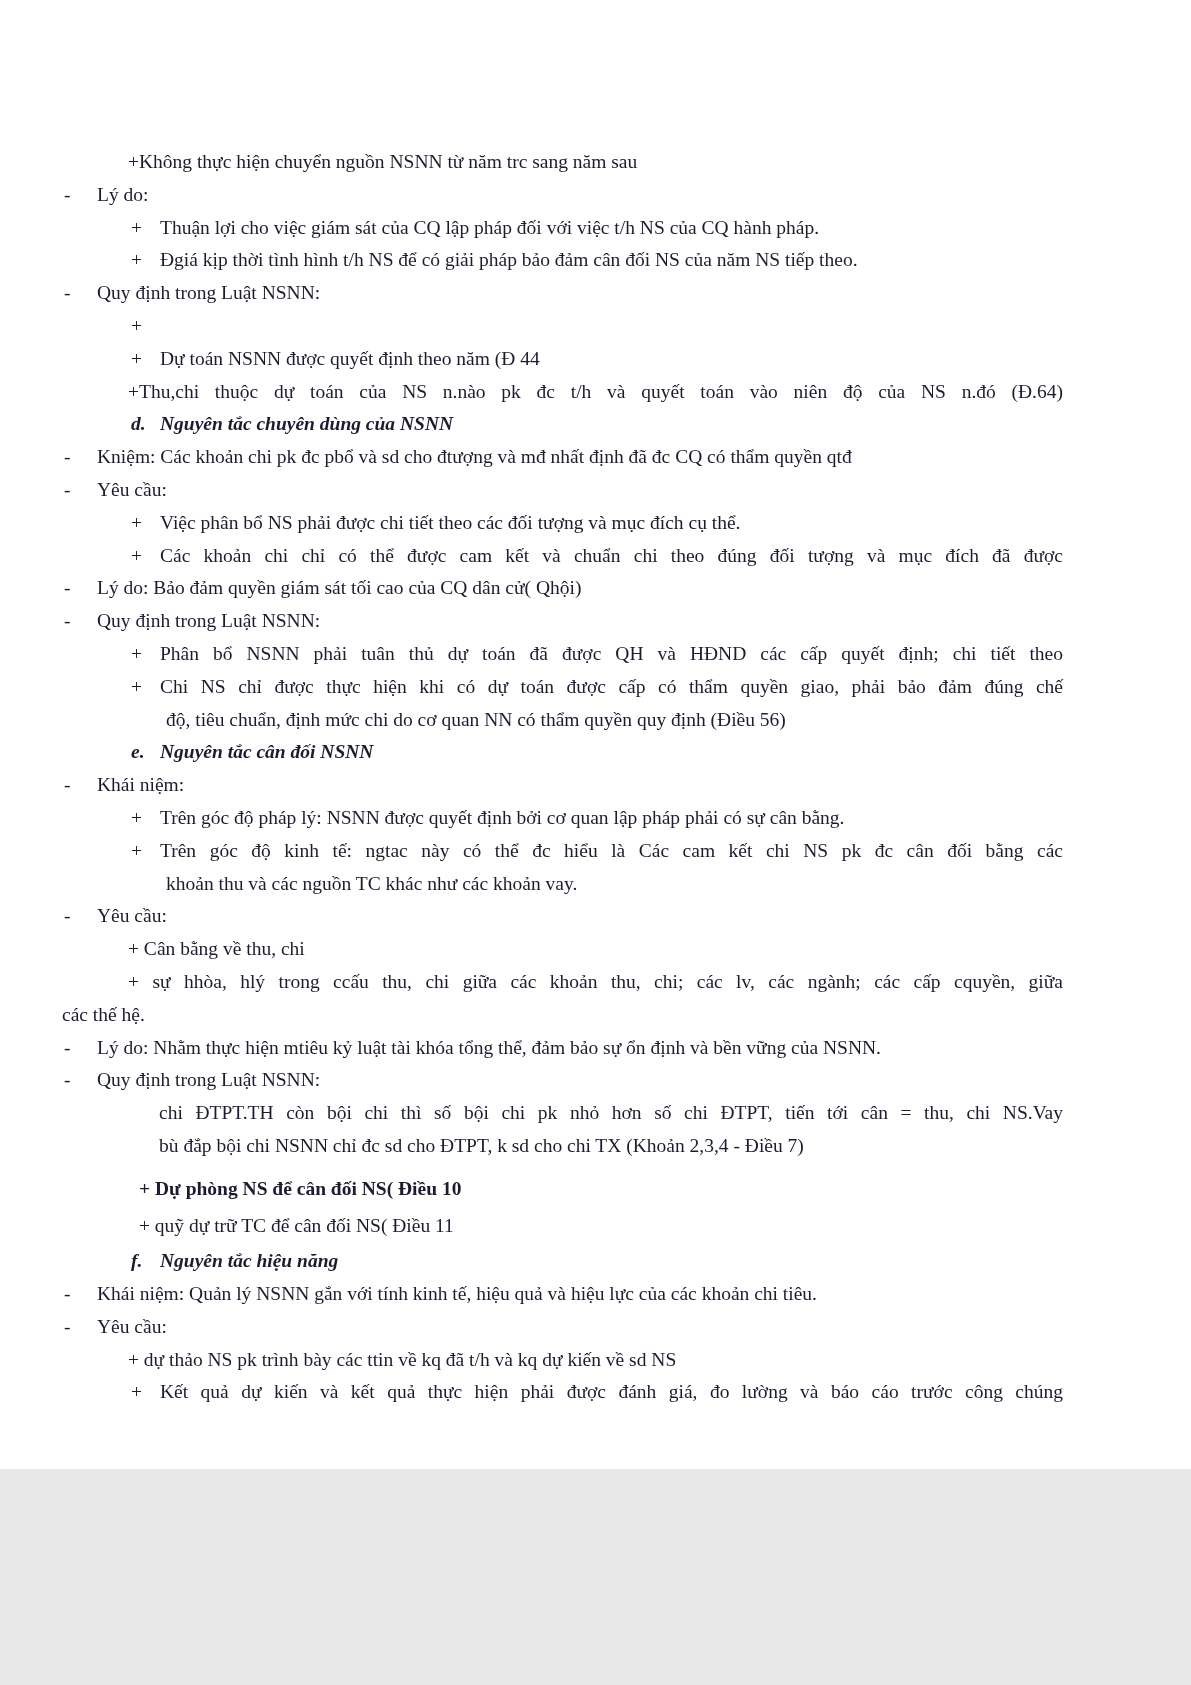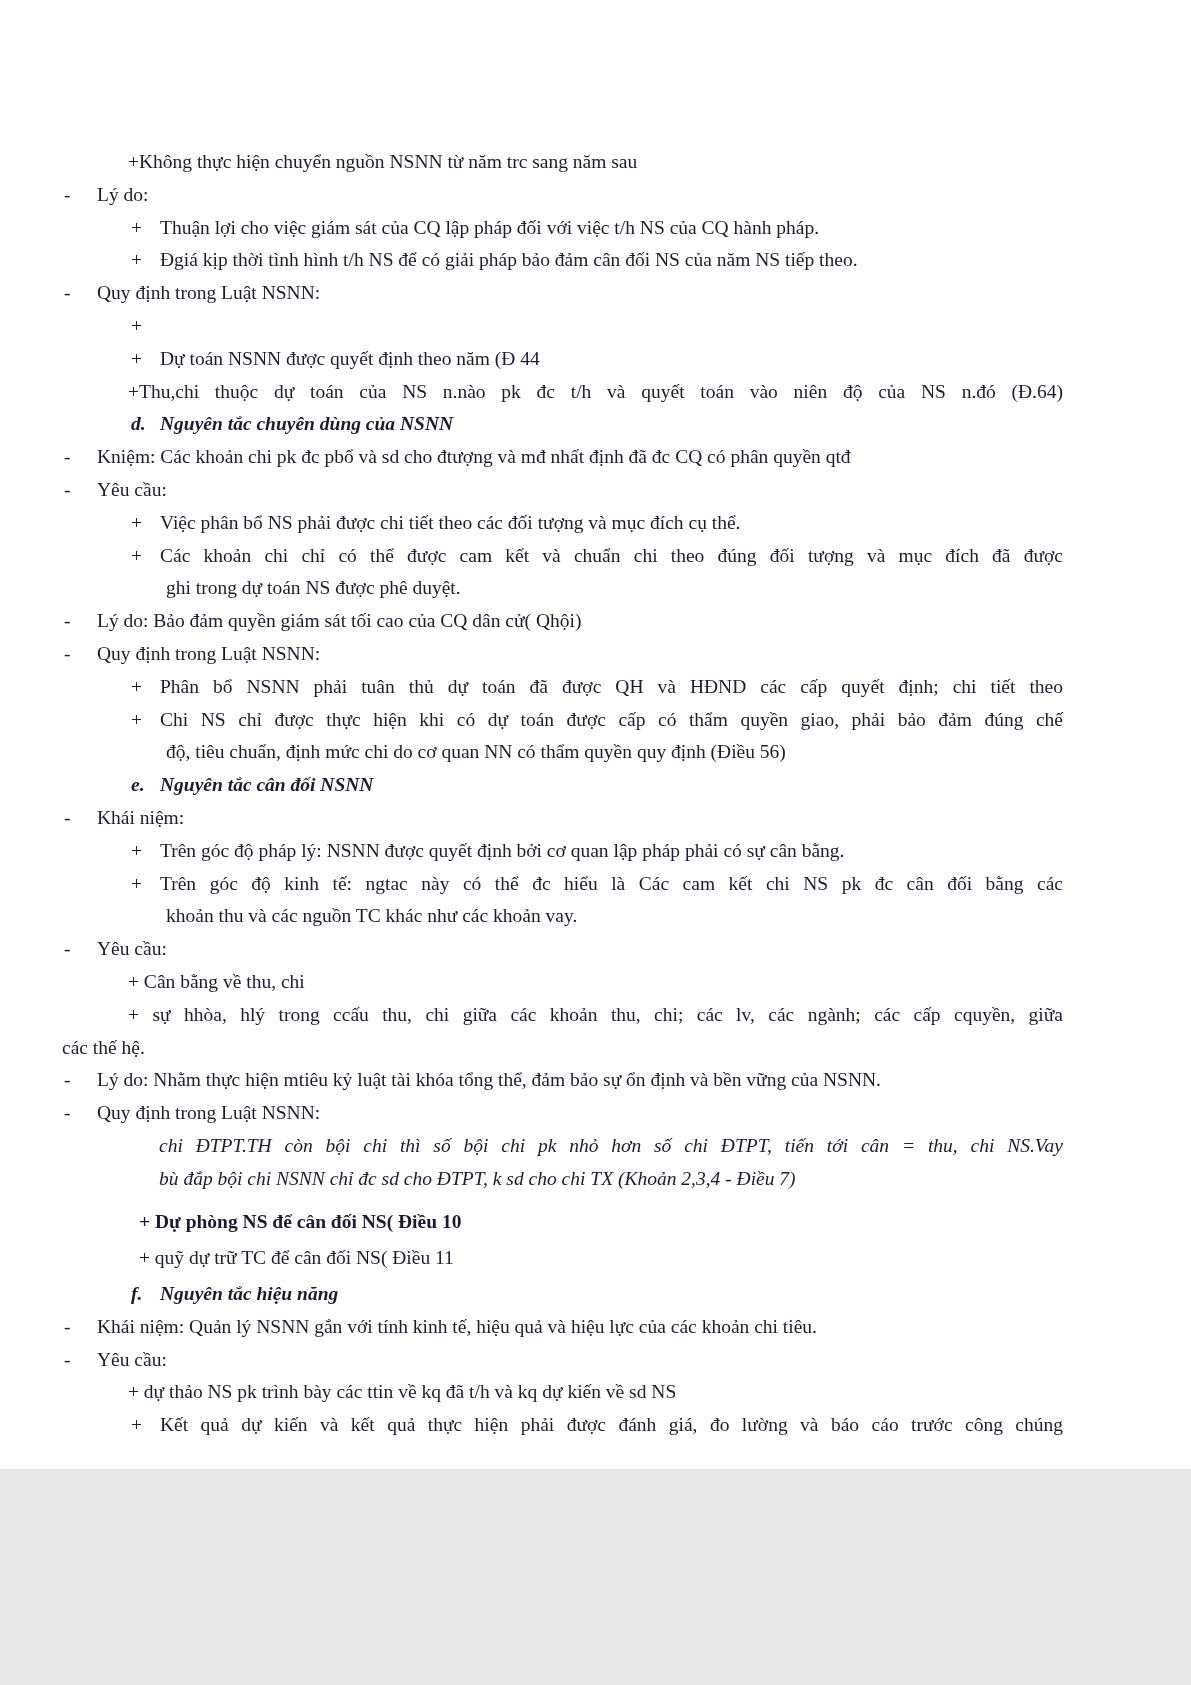--- a/index.html
+++ b/index.html
@@ -30,21 +30,21 @@
     padding-right:128px;
   }
   .mk { position:absolute; }
   .dash   { padding-left:97px; }
   .dash .mk { left:64px; }
   .plus   { padding-left:160px; }
   .plus .mk { left:131px; }
   .plus-t { padding-left:128px; }
   .plus-m { padding-left:139px; }
   .cont-167 { padding-left:166px; }
-  .cont-160 { padding-left:159px;font-style:italic; }
+  .cont-160 { padding-left:159px; }
   .cont-130 { padding-left:62px; }
   .hdr    { padding-left:160px; font-weight:bold; font-style:italic; }
   .hdr .mk { left:131px; }
   .just { text-align:justify; text-align-last:justify; }
   .gap-lg { margin-top:10px;font-weight:bold; }
   .gap-sm { margin-top:4px; }
   .gap-xs { margin-top:3px; }
   .bottom-artifact {
     position:absolute;
     left:78px;
@@ -62,25 +62,24 @@
 
     <div class="ln plus-t"><span class="tx">+Không thực hiện chuyển nguồn NSNN từ năm trc sang năm sau</span></div>
     <div class="ln dash"><span class="mk">-</span><span class="tx">Lý do:</span></div>
     <div class="ln plus"><span class="mk">+</span><span class="tx">Thuận lợi cho việc giám sát của CQ lập pháp đối với việc t/h NS của CQ hành pháp.</span></div>
     <div class="ln plus"><span class="mk">+</span><span class="tx">Đgiá kịp thời tình hình t/h NS để có giải pháp bảo đảm cân đối NS của năm NS tiếp theo.</span></div>
     <div class="ln dash"><span class="mk">-</span><span class="tx">Quy định trong Luật NSNN:</span></div>
     <div class="ln plus"><span class="mk">+</span></div>
     <div class="ln plus"><span class="mk">+</span><span class="tx">Dự toán NSNN được quyết định theo năm (Đ 44</span></div>
     <div class="ln plus-t just"><span class="tx">+Thu,chi thuộc dự toán của NS n.nào pk đc t/h và quyết toán vào niên độ của NS n.đó (Đ.64)</span></div>
     <div class="ln hdr"><span class="mk">d.</span><span class="tx">Nguyên tắc chuyên dùng của NSNN</span></div>
-    <div class="ln dash"><span class="mk">-</span><span class="tx">Kniệm: Các khoản chi pk đc pbổ và sd cho đtượng và mđ nhất định đã đc CQ có phân quyền qtđ</span></div>
+    <div class="ln dash"><span class="mk">-</span><span class="tx">Kniệm: Các khoản chi pk đc pbổ và sd cho đtượng và mđ nhất định đã đc CQ có thẩm quyền qtđ</span></div>
     <div class="ln dash"><span class="mk">-</span><span class="tx">Yêu cầu:</span></div>
     <div class="ln plus"><span class="mk">+</span><span class="tx">Việc phân bổ NS phải được chi tiết theo các đối tượng và mục đích cụ thể.</span></div>
     <div class="ln plus just"><span class="mk">+</span><span class="tx">Các khoản chi chỉ có thể được cam kết và chuẩn chi theo đúng đối tượng và mục đích đã được</span></div>
-    <div class="ln cont-167"><span class="tx">ghi trong dự toán NS được phê duyệt.</span></div>
     <div class="ln dash"><span class="mk">-</span><span class="tx">Lý do: Bảo đảm quyền giám sát tối cao của CQ dân cử( Qhội)</span></div>
     <div class="ln dash"><span class="mk">-</span><span class="tx">Quy định trong Luật NSNN:</span></div>
     <div class="ln plus just"><span class="mk">+</span><span class="tx">Phân bổ NSNN phải tuân thủ dự toán đã được QH và HĐND các cấp quyết định; chi tiết theo</span></div>
     <div class="ln plus just"><span class="mk">+</span><span class="tx">Chi NS chỉ được thực hiện khi có dự toán được cấp có thẩm quyền giao, phải bảo đảm đúng chế</span></div>
     <div class="ln cont-167"><span class="tx">độ, tiêu chuẩn, định mức chi do cơ quan NN có thẩm quyền quy định (Điều 56)</span></div>
     <div class="ln hdr"><span class="mk">e.</span><span class="tx">Nguyên tắc cân đối NSNN</span></div>
     <div class="ln dash"><span class="mk">-</span><span class="tx">Khái niệm:</span></div>
     <div class="ln plus"><span class="mk">+</span><span class="tx">Trên góc độ pháp lý: NSNN được quyết định bởi cơ quan lập pháp phải có sự cân bằng.</span></div>
     <div class="ln plus just"><span class="mk">+</span><span class="tx">Trên góc độ kinh tế: ngtac này có thể đc hiểu là Các cam kết chi NS pk đc cân đối bằng các</span></div>
     <div class="ln cont-167"><span class="tx">khoản thu và các nguồn TC khác như các khoản vay.</span></div>

